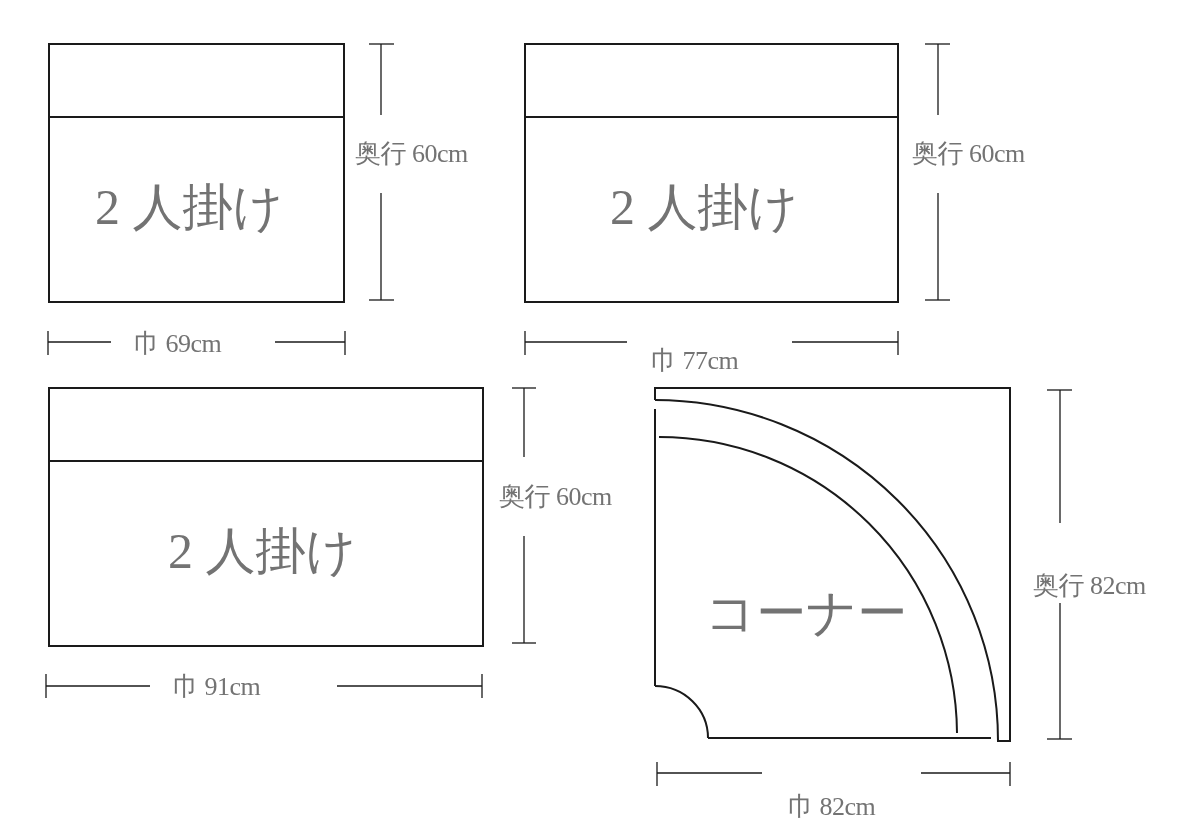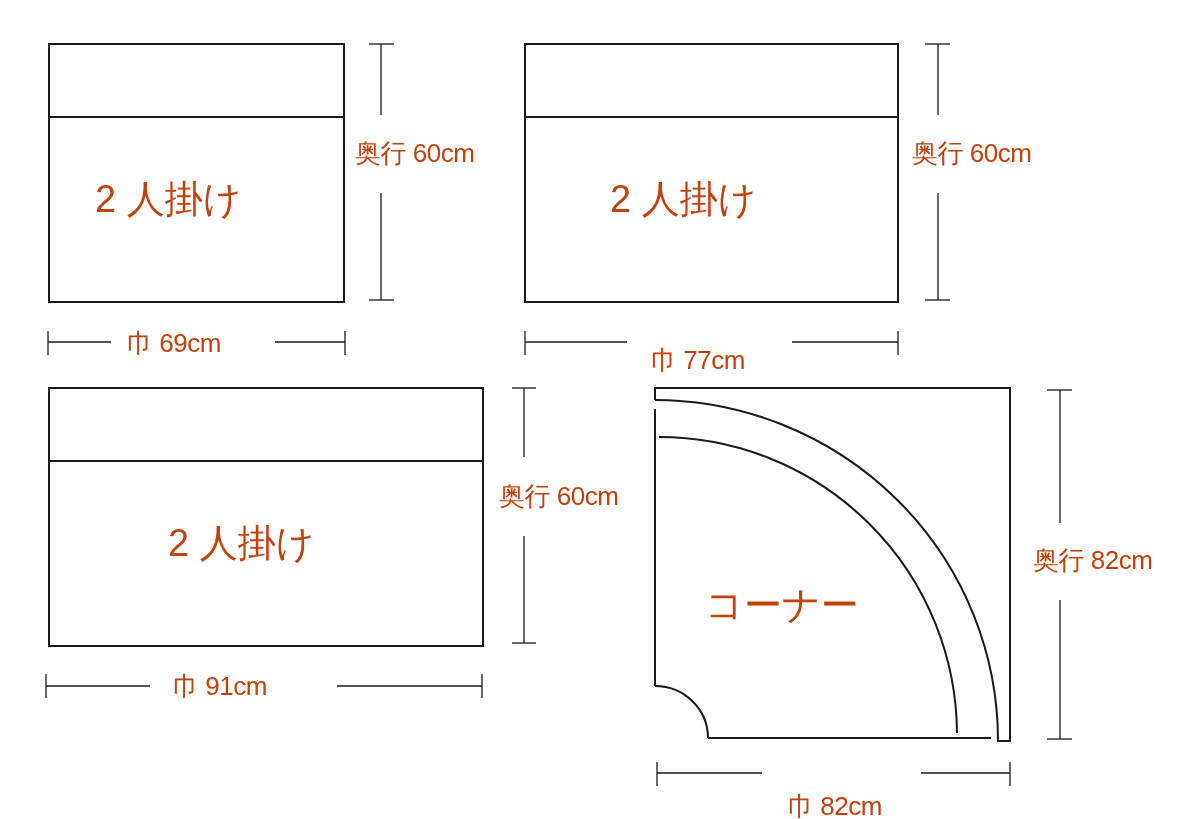--- a/index.html
+++ b/index.html
@@ -1,20 +1,20 @@
 <!DOCTYPE html>
 <html><head>
 <meta charset="utf-8">
 <style>
   html, body { margin:0; padding:0; background:#ffffff; }
   body { width:1200px; height:819px; position:relative; overflow:hidden; font-family:"DejaVu Sans", sans-serif; }
   svg { position:absolute; left:0; top:0; }
-  .lbl { position:absolute; color:#c2410c; white-space:nowrap; font-family:Liberation Sans, sans-serif; }
+  .lbl { position:absolute; color:#737373; white-space:nowrap; font-family:Liberation Serif, serif; }
   .dim { font-size:26px; letter-spacing:-0.5px; background:#fff; padding:0 2px; }
-  .big { font-size:38px; }
+  .big { font-size:50px; }
 </style>
 </head>
 <body>
 
 <svg width="1200" height="819" viewBox="0 0 1200 819">
   <g fill="none" stroke="#1a1a1a" stroke-width="2">
 
     <g>
       <rect x="49" y="44" width="295" height="258"></rect>
       <line x1="49" y1="117" x2="344" y2="117"></line>
@@ -94,18 +94,18 @@
 </svg>
 
 <div class="lbl big" style="left:95px; top:174px;">2 人掛け</div>
 <div class="lbl big" style="left:610px; top:174px;">2 人掛け</div>
 <div class="lbl big" style="left:168px; top:518px;">2 人掛け</div>
 <div class="lbl big" style="left:705px; top:580px;">コーナー</div>
 
 <div class="lbl dim" style="left:353px; top:136px;">奥行 60cm</div>
 <div class="lbl dim" style="left:910px; top:136px;">奥行 60cm</div>
 <div class="lbl dim" style="left:497px; top:479px;">奥行 60cm</div>
-<div class="lbl dim" style="left:1031px; top:543px;">奥行 82cm</div>
+<div class="lbl dim" style="left:1031px; top:568px;">奥行 82cm</div>
 
-<div class="lbl dim" style="left:125px; top:326px;">巾 69cm</div>
+<div class="lbl dim" style="left:132px; top:326px;">巾 69cm</div>
 <div class="lbl dim" style="left:649px; top:343px;">巾 77cm</div>
 <div class="lbl dim" style="left:171px; top:669px;">巾 91cm</div>
 <div class="lbl dim" style="left:786px; top:757px;margin-top:32px;">巾 82cm</div>
 
 </body></html>

